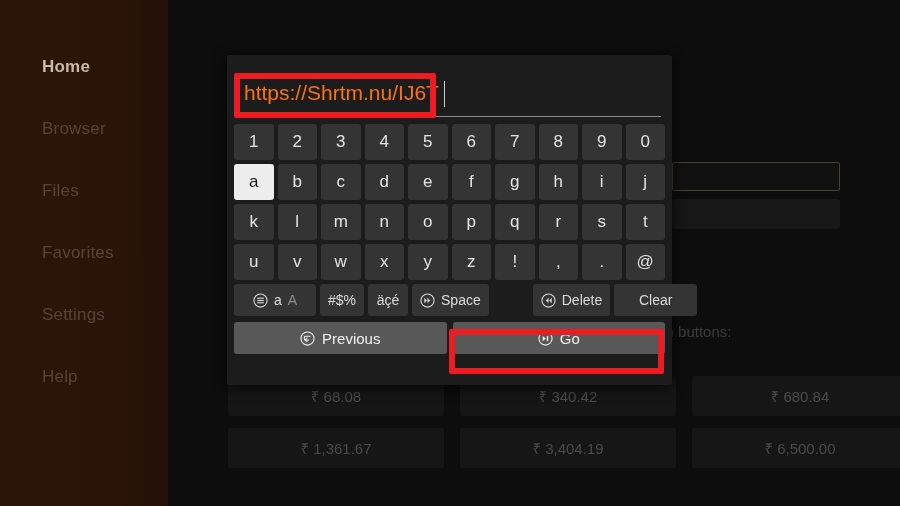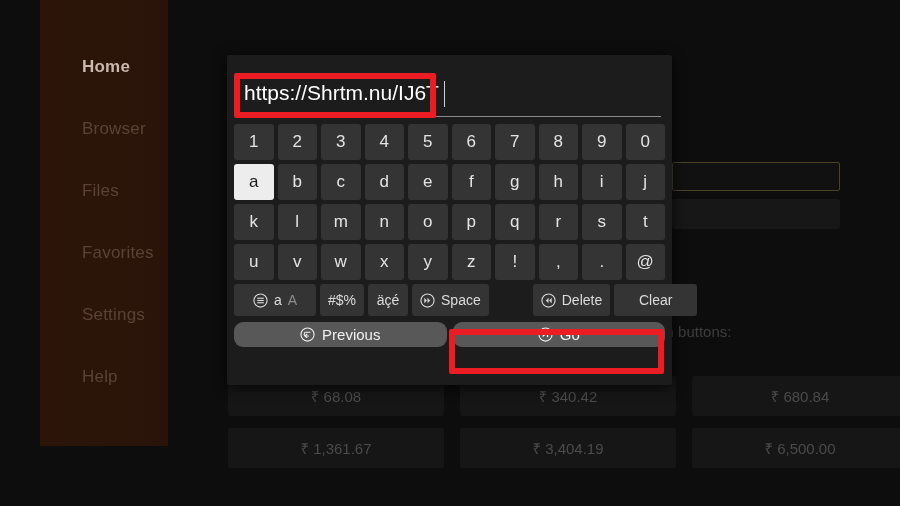--- a/index.html
+++ b/index.html
@@ -6,23 +6,22 @@
   html,body { width:900px; height:506px; overflow:hidden; }
   body {
     background:#0d0d0d;
     font-family:"Liberation Sans", sans-serif;
     position:relative;
     -webkit-font-smoothing:antialiased;
   }
 
   
   #sidebar{
-    position:absolute; left:0; top:0; width:168px; height:446px;
+    position:absolute; left:0; top:0; width:168px; height:506px;
     background:linear-gradient(90deg,#2c1508 0%, #2a1409 70%, #241008 100%);
-    margin-left:40px;
   }
   #sidebar .nav-item{
     position:absolute; left:42px; font-size:17px; letter-spacing:.2px;
     white-space:nowrap;
   }
   .nav-item.active{ color:#c9b9ae; font-weight:bold; }
   .nav-item.dim{ color:#5a4336; }
 
   
   #bg-content{
@@ -61,21 +60,21 @@
     position:absolute; left:227px; top:55px; width:445px; height:330px;
     background:#1c1c1c; border-radius:2px;
     box-shadow:0 2px 14px rgba(0,0,0,.8);
   }
   #kb-input-wrap{
     position:absolute; left:11px; top:18px; right:11px; height:44px;
   }
   #kb-input{
     width:100%; height:100%;
     border:none; border-bottom:1px solid #8a8a8a;
-    background:transparent; color:#ffffff;
+    background:transparent; color:#f97316;
     font-family:"Liberation Sans", sans-serif;
     font-size:21px; padding:0 6px 4px 6px; outline:none;
   }
   #kb-caret{
     position:absolute; left:206px; top:8px; width:1px; height:26px;
     background:#cfcfcf;
   }
 
   .kb-rows{ position:absolute; left:234px; top:124px; width:431px; }
   .kb-row{ display:flex; gap:4px; margin-bottom:4px; }
@@ -95,21 +94,21 @@
   .key.k-case{ flex:0 0 82px; }
   .key.k-sym { flex:0 0 43px; }
   .key.k-acc { flex:0 0 40px;padding-left:8px; }
   .key.k-space{ flex:1 1 auto; }
   .key.k-del { flex:1 1 auto;margin-left:40px; }
   .key.k-clear{ flex:0 0 83px; }
   .sub-dim{ color:#8e8e8e; }
 
   .kb-row.actions{ gap:6px; margin-top:6px; }
   .btn-wide{
-    height:25px; background:#585858; border-radius:9px;
+    height:32px; background:#585858; border-radius:3px;
     display:flex; align-items:center; justify-content:center;
     gap:7px; color:#f0f0f0; font-size:15px; flex:1 1 0;
   }
 
   
   .cicon{ display:inline-block; width:15px; height:15px; flex:0 0 15px; }
   .cicon svg{ display:block; }
 
   
   .redbox{

